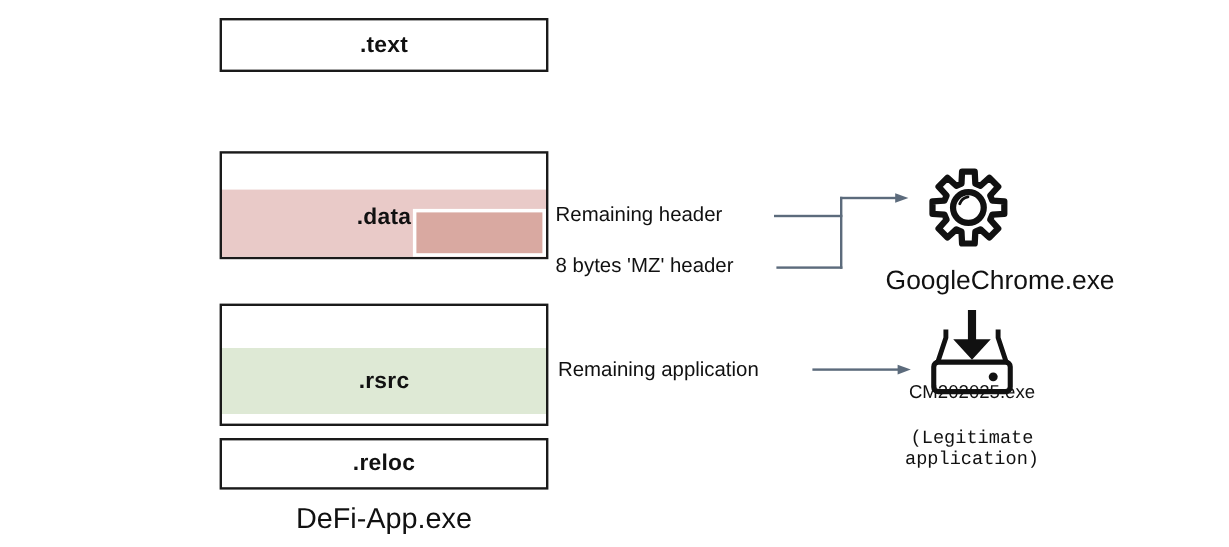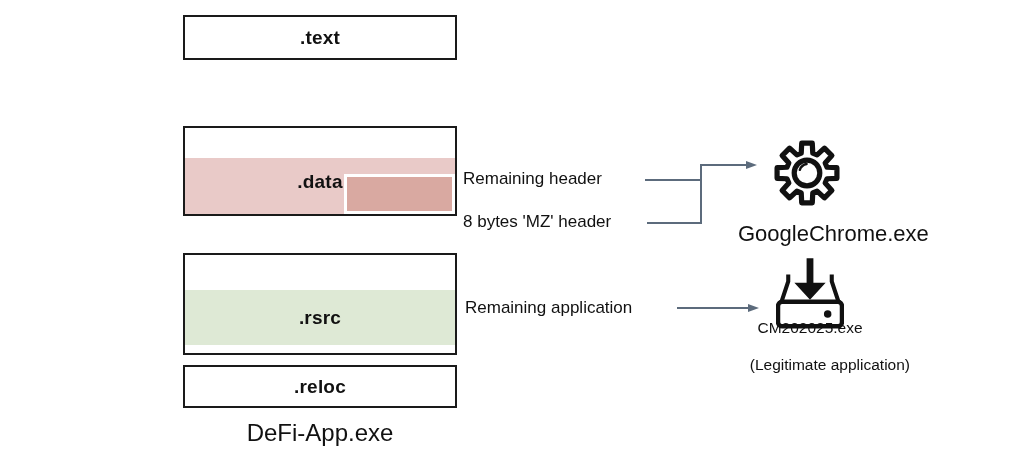--- a/index.html
+++ b/index.html
@@ -41,21 +41,21 @@
   #line-v{left:700px;top:164px;width:2px;height:60px;}
   #line-arr1{left:700px;top:164px;width:47px;height:2px;}
   #head1{left:746px;top:160.5px;}
   #line-arr2{left:677px;top:307px;width:72px;height:2px;}
   #head2{left:748px;top:303.5px;}
   .icon-svg{position:absolute;}
   #gear-svg{left:767px;top:133px;width:80px;height:80px;}
   #install-svg{left:776px;top:258px;width:68px;height:72px;}
   #gear-label{position:absolute;left:726px;top:221px;width:160px;text-align:center;font-size:22px;margin-left:12px;}
   #cm-label{position:absolute;left:730px;top:319px;width:160px;text-align:center;font-size:15.5px;}
-  #cm-sublabel{position:absolute;left:710px;top:356px;width:200px;text-align:right;font-size:15.5px;}
+  #cm-sublabel{position:absolute;left:710px;top:356px;width:200px;text-align:center;font-size:15.5px;font-family:Liberation Mono, monospace;}
 </style>
 </head>
 <body>
 
 <div id="canvas">
 
   <div class="pe-box flexc" id="box-text">
     <span class="section-label">.text</span>
   </div>
 

